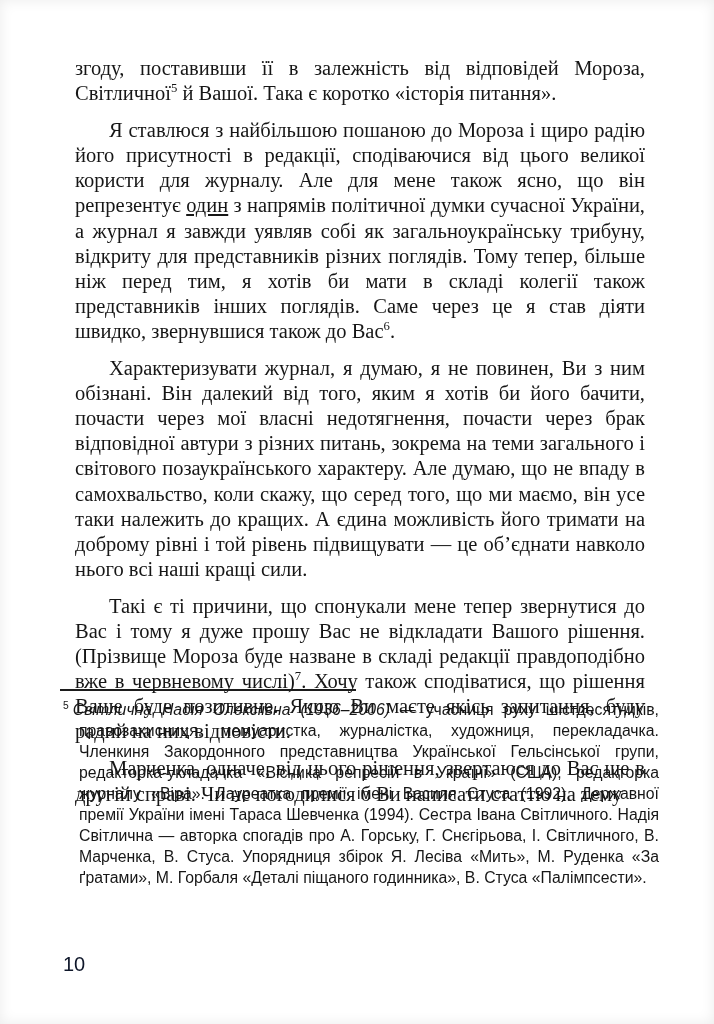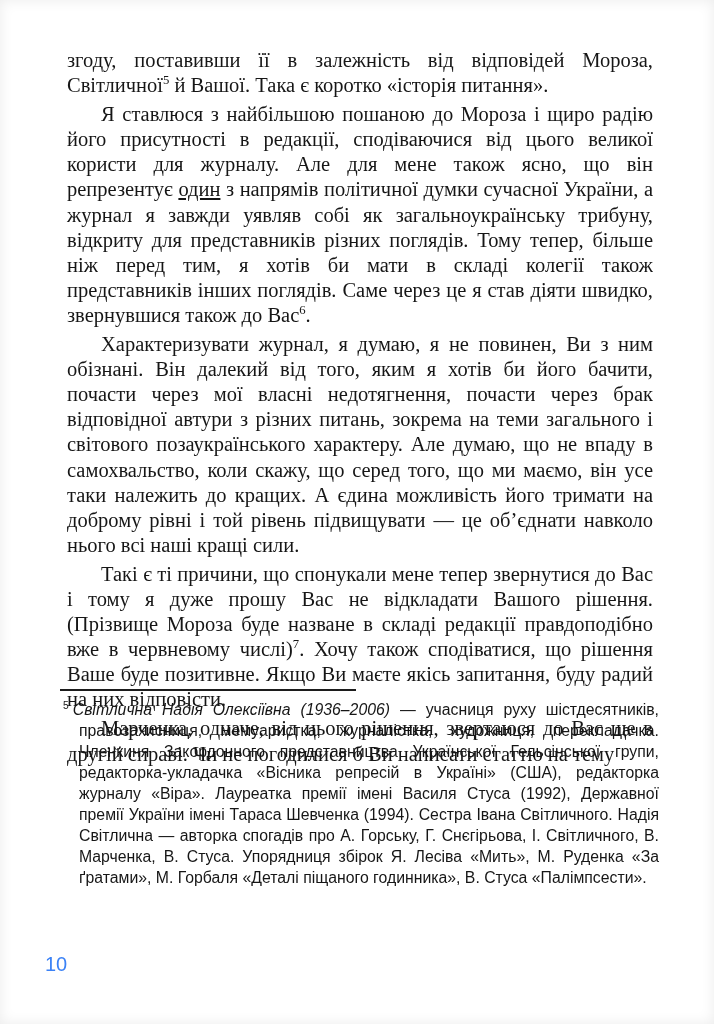--- a/index.html
+++ b/index.html
@@ -20,21 +20,21 @@
     position: absolute;
     left: 63px;
     top: 44px;
     width: 594px;
     font-family: "Liberation Serif", "DejaVu Serif", serif;
     font-size: 20.5px;
     line-height: 25.1px;
     text-align: justify;
   }
   .main-text p {
-    margin: 4px;
+    margin: 12px;
   }
   .main-text p.indent {
     text-indent: 34px;
   }
   .main-text sup {
     font-size: 0.62em;
     line-height: 0;
     vertical-align: super;
   }
   .u-word {
@@ -68,25 +68,25 @@
     font-size: 0.65em;
     line-height: 0;
     vertical-align: super;
     margin-right: 4px;
   }
   .fn-italic {
     font-style: italic;
   }
   .page-number {
     position: absolute;
-    left: 45px;
+    left: 63px;
     top: 953px;
     font-family: "Liberation Sans", "DejaVu Sans", sans-serif;
     font-size: 20px;
-    color: #3b82f6;
+    color: #0f172a;
   }
 </style>
 </head>
 <body>
 
 <div class="page">
 
   <div class="main-text">
 
     <p><span>згоду, поставивши її в залежність від відповідей Мороза, Світличної</span><sup>5</sup><span> й Вашої. Така є коротко «історія питання».</span></p>

